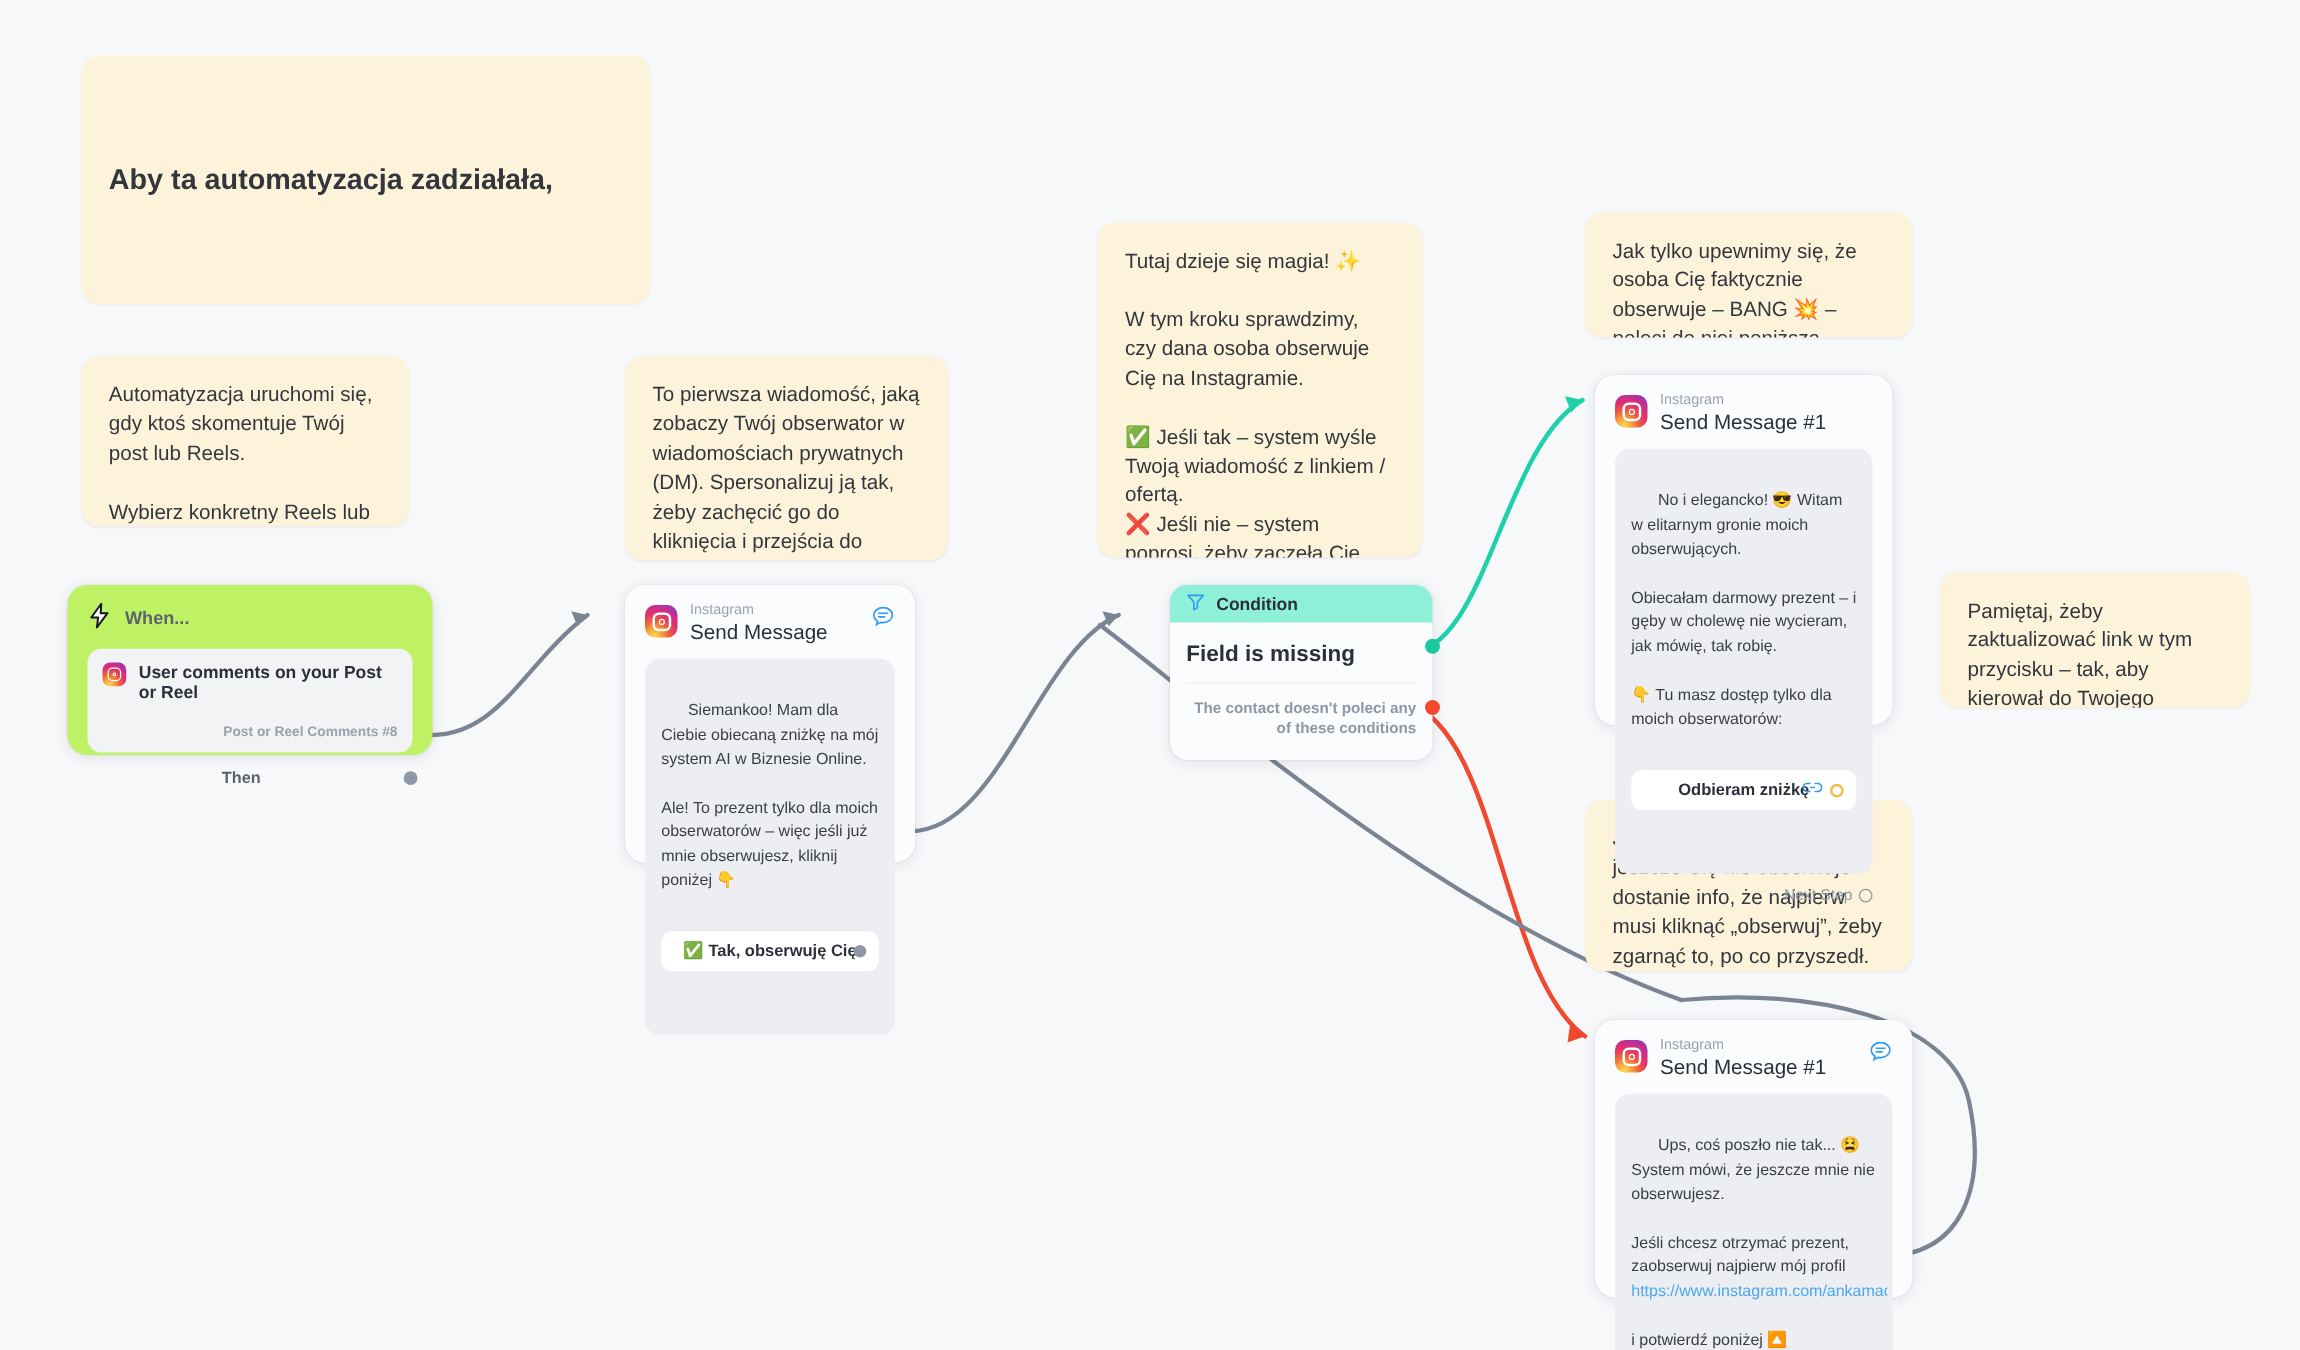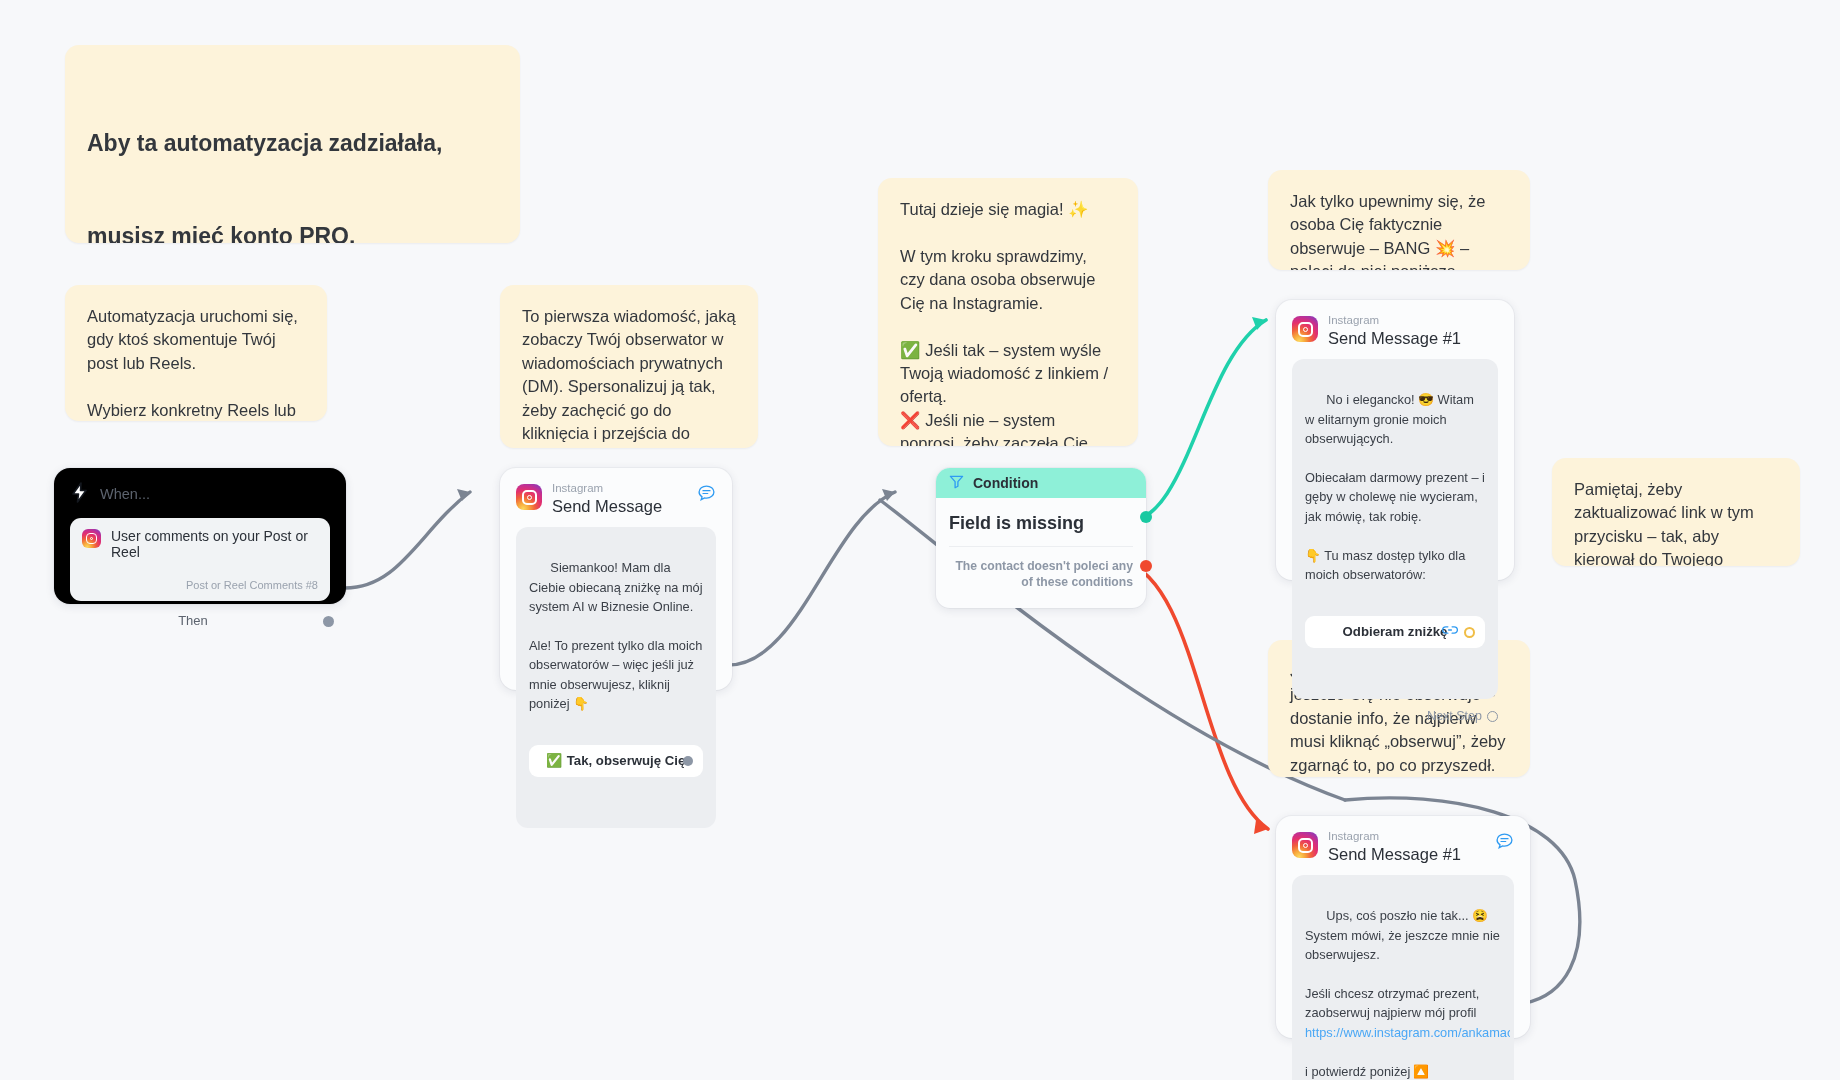--- a/index.html
+++ b/index.html
@@ -62,22 +62,22 @@
     display: flex; align-items: center; justify-content: center; position: relative;
     font-size: 13.2px; color: #2b3038; font-weight: bold;
   }
   .cta .right-icons { position: absolute; right: 10px; display: flex; gap: 6px; align-items: center; }
   .cta .port { position: absolute; right: 10px; width: 10px; height: 10px; border-radius: 50%; background: #8d97a6; }
 
   .nextstep { text-align: right; font-size: 12.5px; color: #8d97a6; margin-top: 10px; padding-right: 16px; position: relative; }
   .nextstep .circ { position: absolute; right: 0; top: 2px; width: 11px; height: 11px; border-radius: 50%; border: 1.8px solid #8d97a6; }
 
   
-  .trigger { position: absolute; background: #000000; border-radius: 16px; padding: 14px 16px 10px 16px;
-             box-shadow: 0 2px 10px rgba(30,40,70,.10), 0 0 0 1px rgba(30,40,70,.035); }
+  .trigger { position: absolute; background: #bef264; border-radius: 16px; padding: 14px 16px 10px 16px;
+             box-shadow: 0 2px 10px rgba(30,40,70,.10), 0 0 0 1px rgba(30,40,70,.035); font-weight: bold; }
   .trigger-head { display: flex; align-items: center; gap: 11px; font-size: 14.5px; color: #5c636e; }
   .trigger-row { background: #f1f3f5; border-radius: 11px; margin-top: 12px; padding: 10px 12px; display: flex; gap: 10px; align-items: flex-start; }
   .trigger-row .t1 { font-size: 14px; color: #2b3038; }
   .trigger-row .t2 { font-size: 11px; color: #9aa2ae; margin-top: 19px; text-align: right; }
   .then { text-align: center; font-size: 13px; color: #5c636e; margin-top: 12px; padding-right: 14px; position: relative; }
   .then .port { position: absolute; right: -4px; top: 3px; width: 11px; height: 11px; border-radius: 50%; background: #8d97a6; }
 
   
   .cond { position: absolute; background: #fbfcfd; border-radius: 14px;
           box-shadow: 0 2px 10px rgba(30,40,70,.10), 0 0 0 1px rgba(30,40,70,.035); overflow: visible; }
@@ -107,21 +107,20 @@
     <path d="M 1124 561 C 1200 585 1200 780 1268 829" stroke="#f0492e" stroke-width="3.6" fill="none" stroke-linecap="round"></path>
     <polygon points="1268,829 1256,820 1254,834" fill="#f0492e"></polygon>
 
     <path d="M 880 500 C 960 560 1150 730 1345 800" stroke="#7b8492" stroke-width="3.4" fill="none" stroke-linecap="round"></path>
 
     <path d="M 1505 1005 C 1570 1005 1590 950 1575 880 C 1560 815 1450 790 1345 800" stroke="#7b8492" stroke-width="3.4" fill="none" stroke-linecap="round"></path>
   </svg>
 
   <div class="note big" style="left:65px; top:45px; width:455px; height:198px;">
     <span class="big-line">Aby ta automatyzacja zadziałała,</span>
-    <span class="big-line">musisz mieć konto PRO.</span>
     
     
     
   </div>
 
   <div class="note small" style="left:65px; top:285px; width:262px; height:136px;">Automatyzacja uruchomi się, gdy ktoś skomentuje Twój post lub Reels.
 
 Wybierz konkretny Reels lub Post, do którego chcesz podpiąć tą automatyzację.</div>
 
   <div class="note small" style="left:500px; top:285px; width:258px; height:163px;">To pierwsza wiadomość, jaką zobaczy Twój obserwator w wiadomościach prywatnych (DM). Spersonalizuj ją tak, żeby zachęcić go do kliknięcia i przejścia do kolejnego kroku. W tej wiadomości używamy przycisku.</div>

